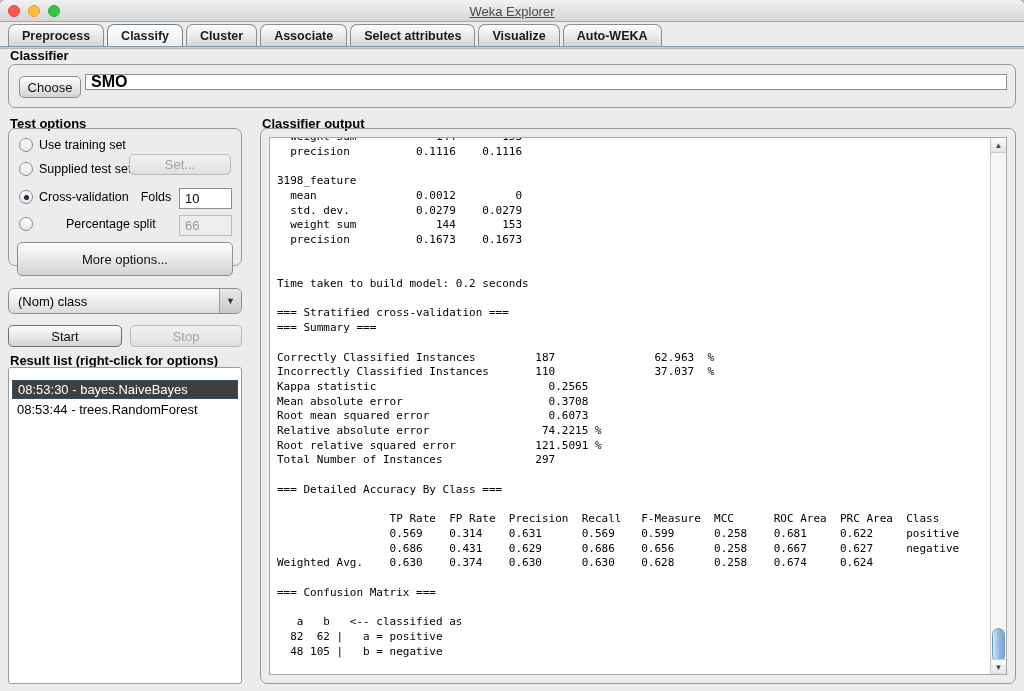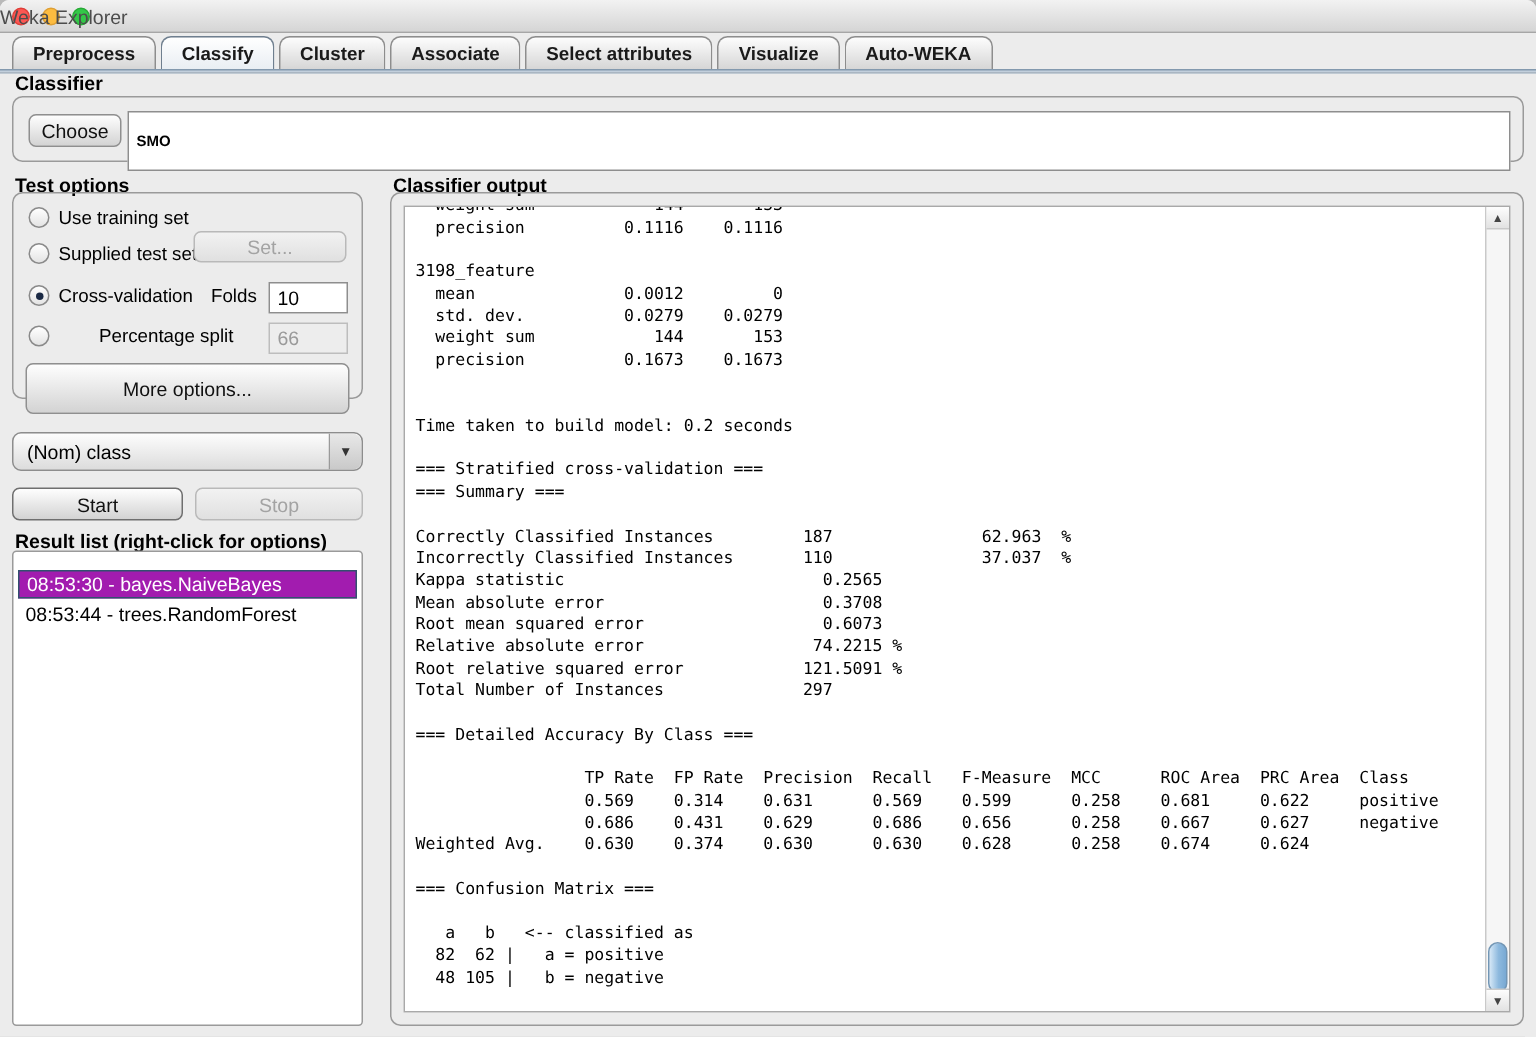--- a/index.html
+++ b/index.html
@@ -4,21 +4,21 @@
 <style>
   * { margin:0; padding:0; box-sizing:border-box; }
   html,body { width:1024px; height:691px; overflow:hidden; }
   body { font-family:"Liberation Sans","DejaVu Sans",sans-serif; background:#b9b9b9; }
   .window { position:absolute; left:0; top:0; width:1024px; height:691px;
             background:#ececec; border-radius:6px 6px 0 0; overflow:hidden; }
 
   
   .titlebar { position:absolute; left:0; top:0; width:100%; height:22px;
               background:linear-gradient(#f2f2f2,#d5d5d5); border-bottom:1px solid #a6a6a6; }
-  .title { position:absolute; width:100%; text-align:left; top:4px; font-size:13px; color:#4c4c4c; }
+  .title { position:absolute; width:100%; text-align:center; top:4px; font-size:13px; color:#4c4c4c;text-decoration:underline; }
   .tl { position:absolute; top:5px; width:12px; height:12px; border-radius:50%; }
   .tl.red    { left:8px;  background:#fc5753; border:1px solid #df3e38; }
   .tl.yellow { left:28px; background:#fdbc40; border:1px solid #de9f34; }
   .tl.green  { left:48px; background:#33c748; border:1px solid #27aa35; }
 
   
   .tabbar { position:absolute; left:8px; top:24px; height:22px; display:flex; gap:3px; }
   .tab { height:22px; padding:0 13px; display:flex; align-items:center;
          font-size:12.5px; font-weight:600; color:#1a1a1a;
          background:linear-gradient(#fdfdfd,#d6d6d6); border:1px solid #8d8d8d;
@@ -38,22 +38,22 @@
            background:linear-gradient(#ffffff,#e3e3e3); position:relative; flex:none; }
   .radio--on::after { content:""; position:absolute; left:3.5px; top:3.5px; width:5px; height:5px;
            border-radius:50%; background:#1b2a45; }
   .field { background:#fff; border:1px solid #8e8e8e; font-size:13px; color:#000;
            display:flex; align-items:center; padding-left:5px; }
   .field--disabled { background:#ededed; color:#9a9a9a; border-color:#bdbdbd; }
 
   
   .clf-box { left:8px; top:64px; width:1008px; height:44px; }
   .choose-btn { position:absolute; left:10px; top:11px; width:62px; height:22px; }
-  .clf-field { position:absolute; left:76px; top:9px; width:922px; height:40px;
-               white-space:nowrap; overflow:hidden; font-size:10px; }
+  .clf-field { position:absolute; left:76px; top:9px; width:922px; height:16px;
+               white-space:nowrap; overflow:hidden; font-size:16px; }
   .clf-field .bold { font-weight:bold; }
 
   
   .to-box { left:8px; top:128px; width:234px; height:138px; }
   .to-row { position:absolute; left:10px; display:flex; align-items:center; gap:6px;
             font-size:12.5px; color:#000; }
   .gray-label { color:#9a9a9a; }
   .set-btn { position:absolute; left:120px; top:25px; width:102px; height:21px; }
   .folds-field { position:absolute; left:170px; top:59px; width:53px; height:21px; }
   .pct-field { position:absolute; left:170px; top:86px; width:53px; height:21px; }
@@ -68,21 +68,21 @@
                  background:linear-gradient(#e8e8e8,#c9c9c9); border-radius:0 6px 6px 0;
                  display:flex; align-items:center; justify-content:center; font-size:9px; color:#333; }
   .start-btn { position:absolute; left:8px; top:325px; width:114px; height:22px; border-color:#6f6f6f; }
   .stop-btn  { position:absolute; left:130px; top:325px; width:112px; height:22px; }
 
   
   .rl-box { position:absolute; left:8px; top:367px; width:234px; height:317px;
             background:#fff; border:1px solid #9a9a9a; border-radius:3px; padding-top:12px; }
   .rl-item { height:19px; margin:0 3px 1px 3px; display:flex; align-items:center;
              padding-left:5px; font-size:13px; color:#000; white-space:nowrap; }
-  .rl-item--selected { background:#a21caf; color:#fff; border:1px solid #32506f; }
+  .rl-item--selected { background:#404040; color:#fff; border:1px solid #32506f; }
 
   
   .out-box { left:260px; top:128px; width:756px; height:556px; }
   .out-white { position:absolute; left:8px; top:8px; right:8px; bottom:8px;
                background:#fff; border:1px solid #a9a9a9; overflow:hidden; }
   .out-pre { font-family:"DejaVu Sans Mono","Liberation Mono",monospace;
              font-size:11px; line-height:14.7px; color:#000;
              margin:-8px 0 0 7px; white-space:pre; }
 
   

